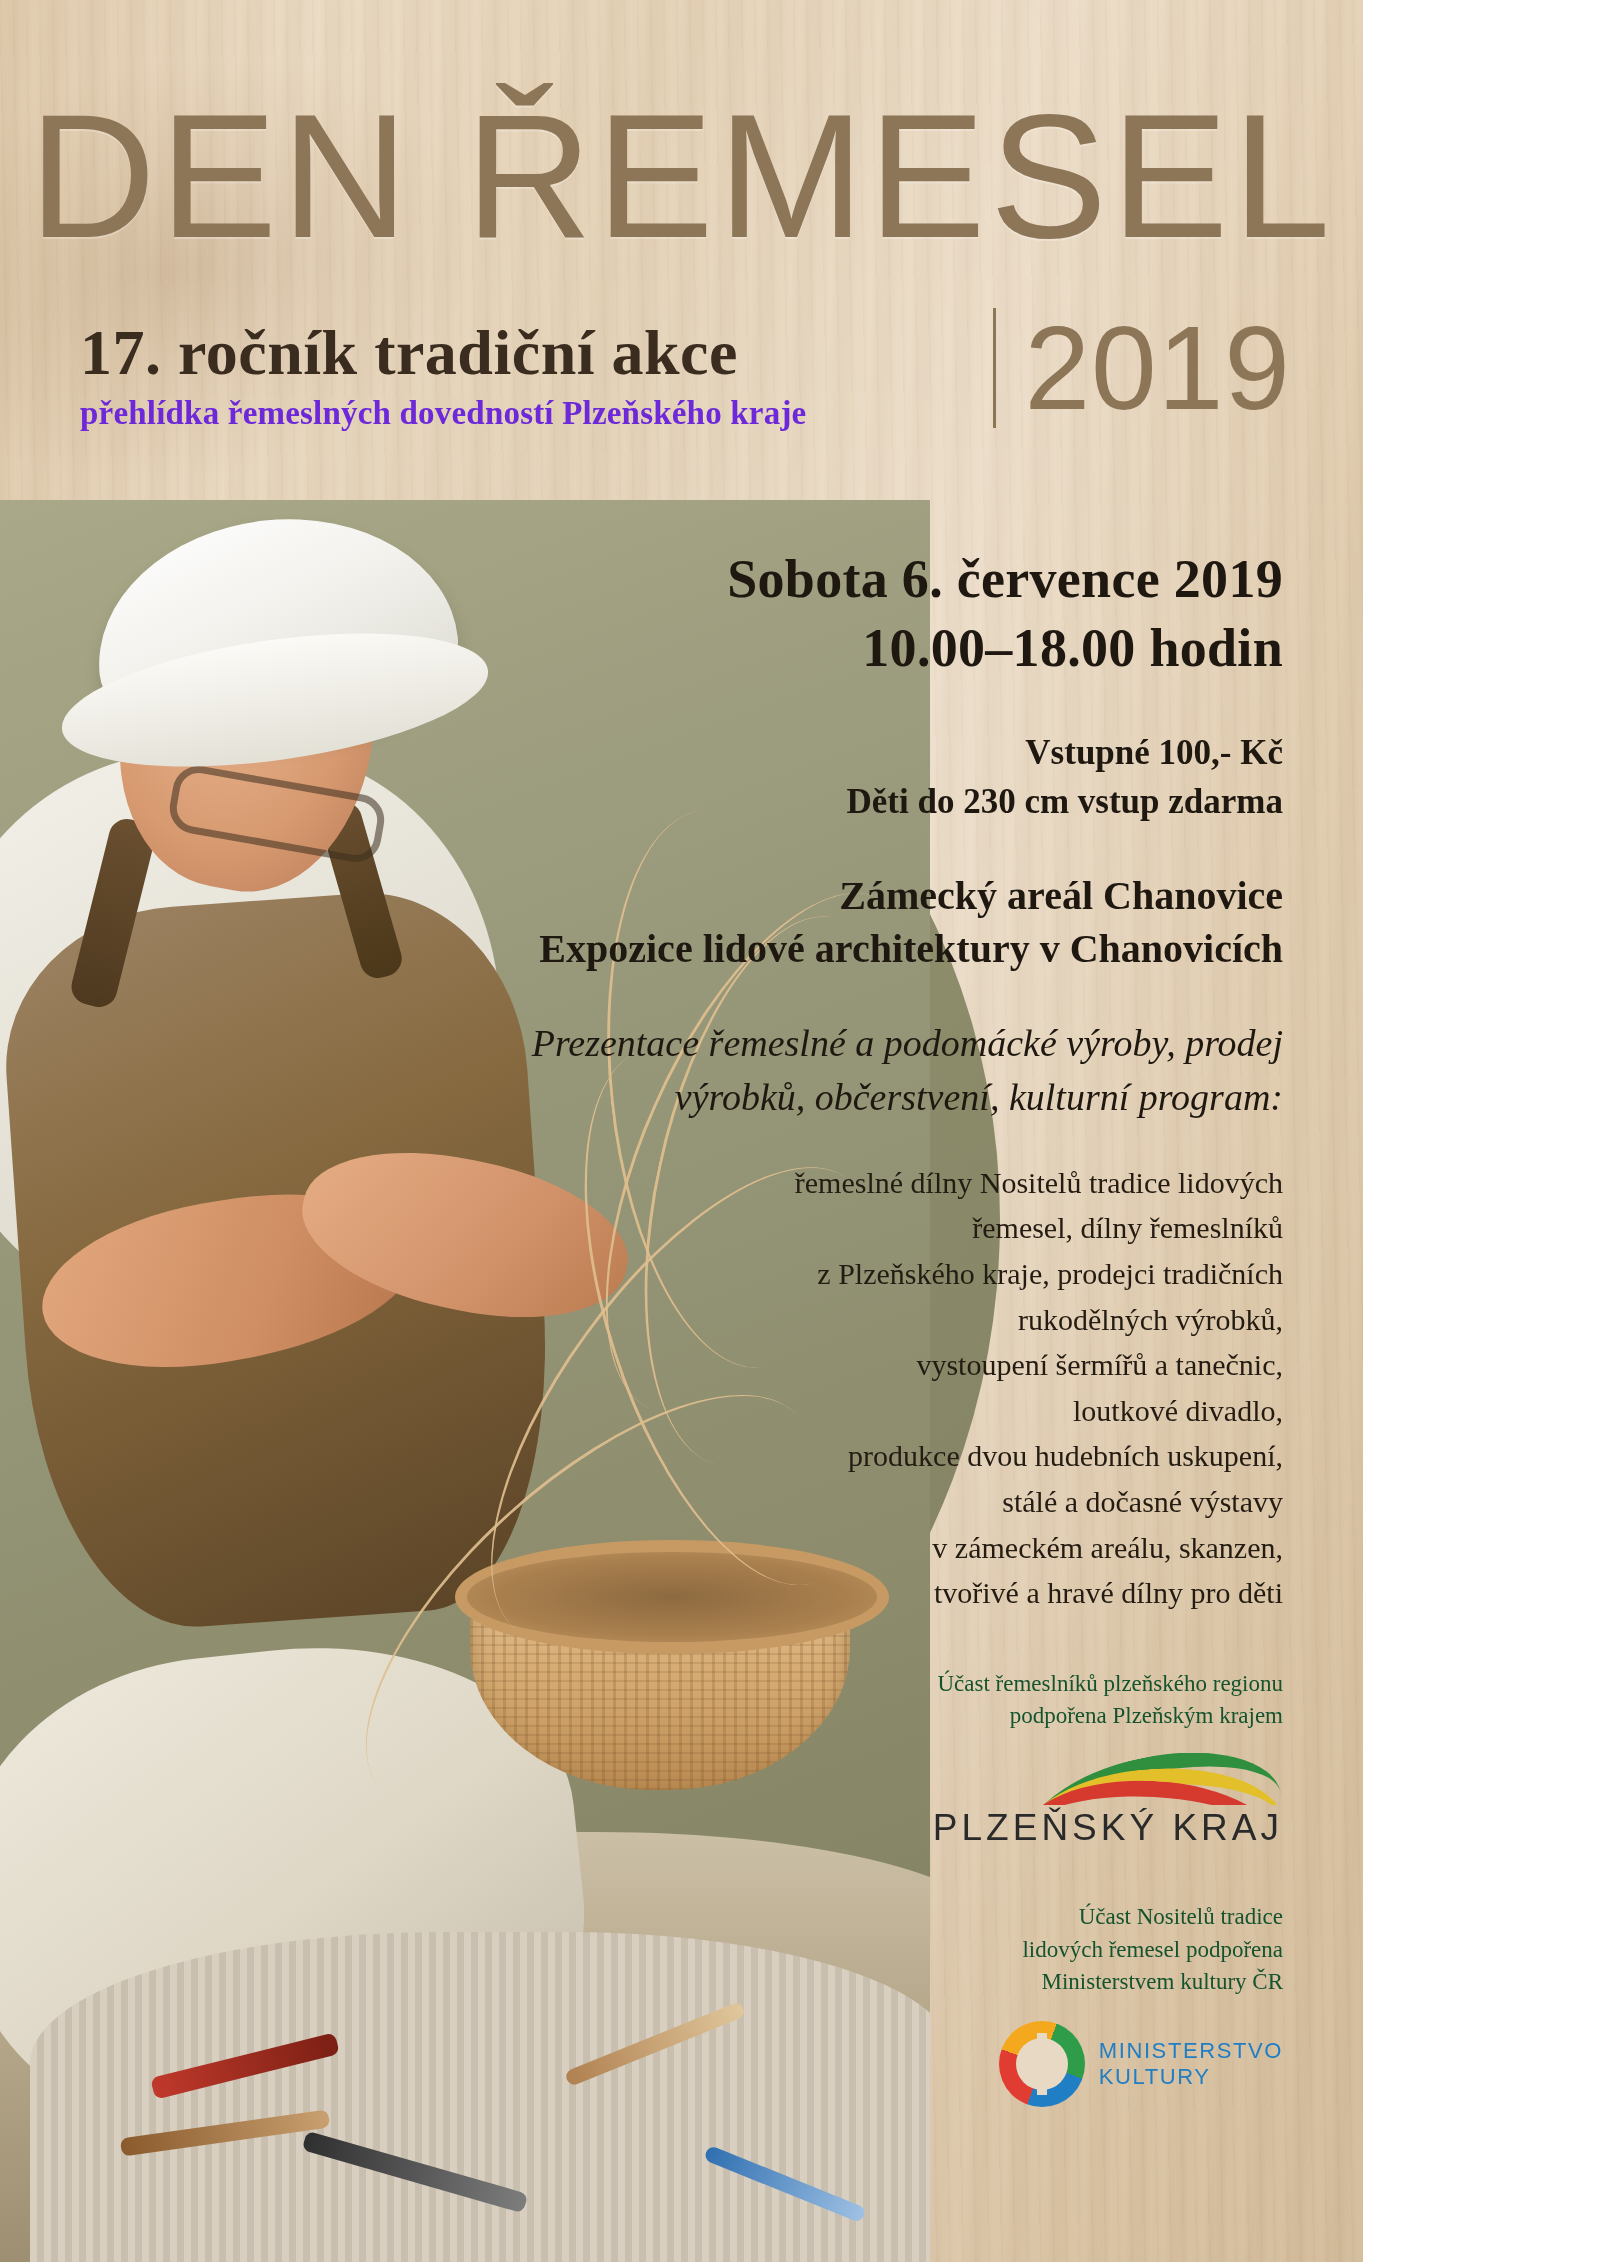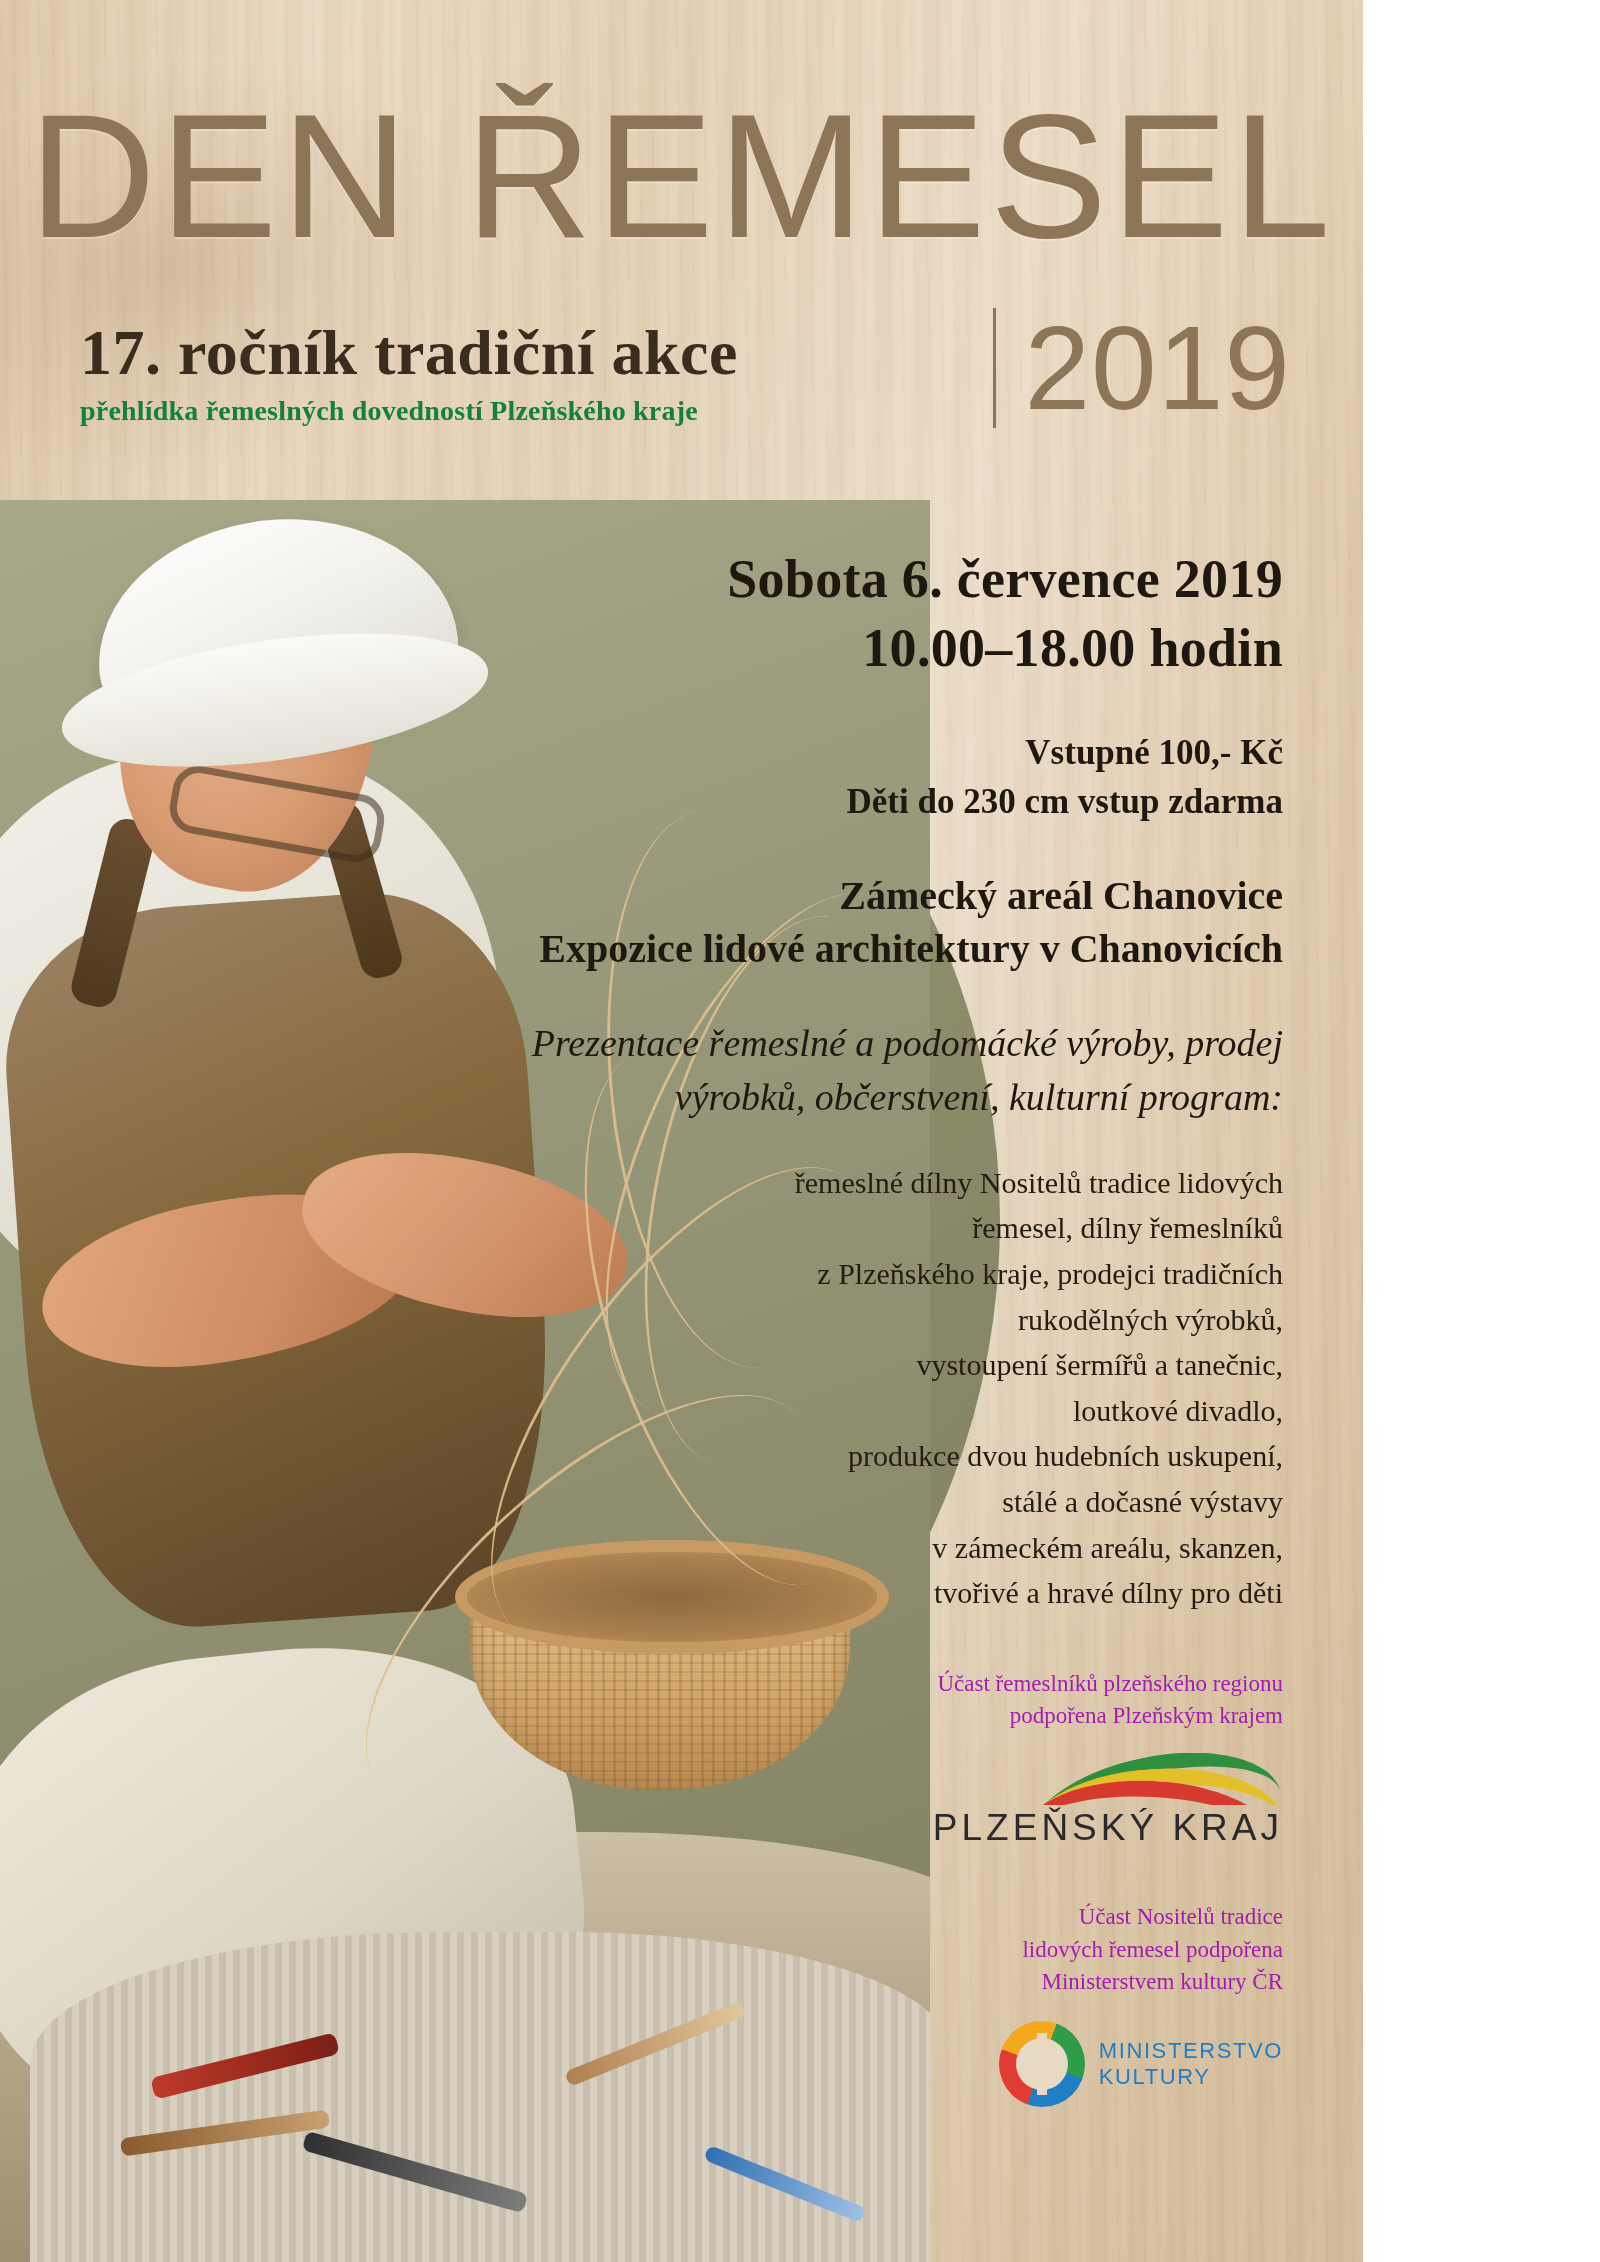--- a/index.html
+++ b/index.html
@@ -227,22 +227,22 @@
     font-family: "Liberation Serif", serif;
     font-weight: 700;
     font-size: 64px;
     color: #3a2d20;
     line-height: 1.02;
     letter-spacing: .5px;
   }
   .sub-2 {
     font-family: "Liberation Serif", serif;
     font-weight: 700;
-    font-size: 28px;
-    color: #15803d;
+    font-size: 33px;
+    color: #6d28d9;
     margin-top: 10px;
     letter-spacing: .2px;
   }
   .year-box {
     display: flex;
     align-items: center;
     gap: 28px;
     margin-top: -12px;
   }
   .year-rule {
@@ -304,21 +304,21 @@
     font-family: "Liberation Serif", serif;
     font-size: 30px;
     line-height: 1.52;
     color: #241c12;
   }
   .support {
     margin-top: 52px;
     font-family: "Liberation Serif", serif;
     font-size: 23px;
     line-height: 1.42;
-    color: #a21caf;
+    color: #14532d;
   }
 
   
   .logo-pk {
     margin-top: 20px;
     display: flex;
     flex-direction: column;
     align-items: flex-end;
   }
   .pk-arc {

